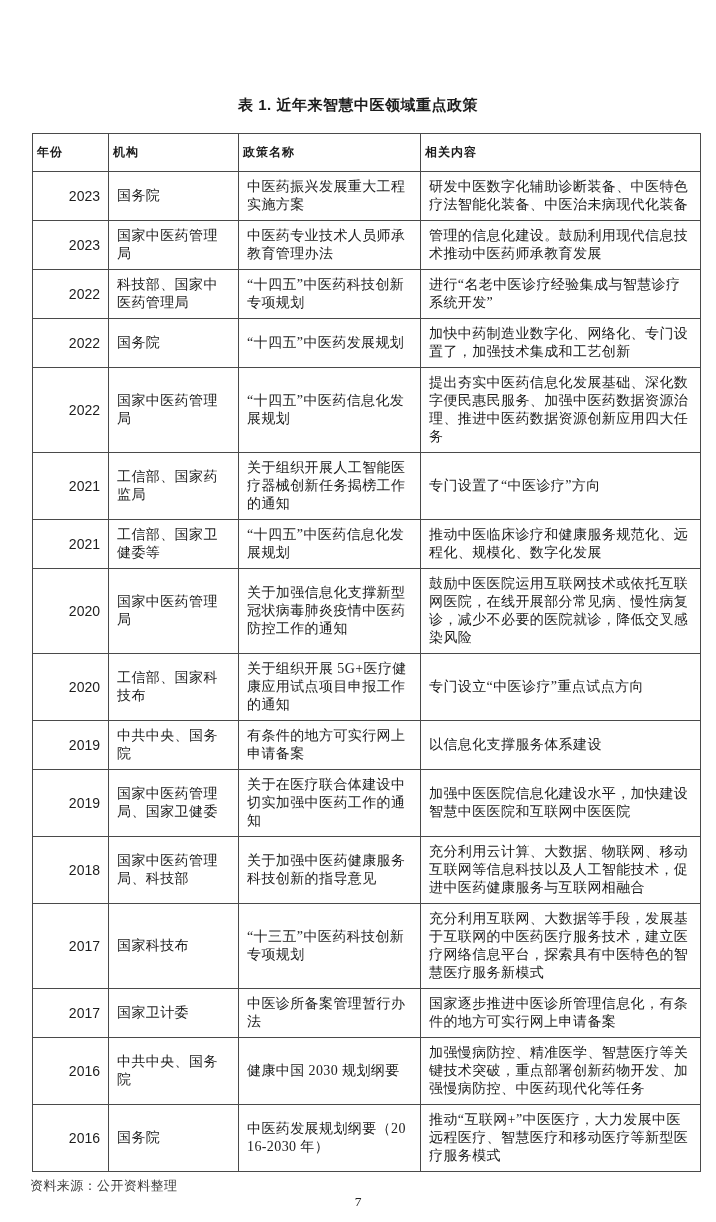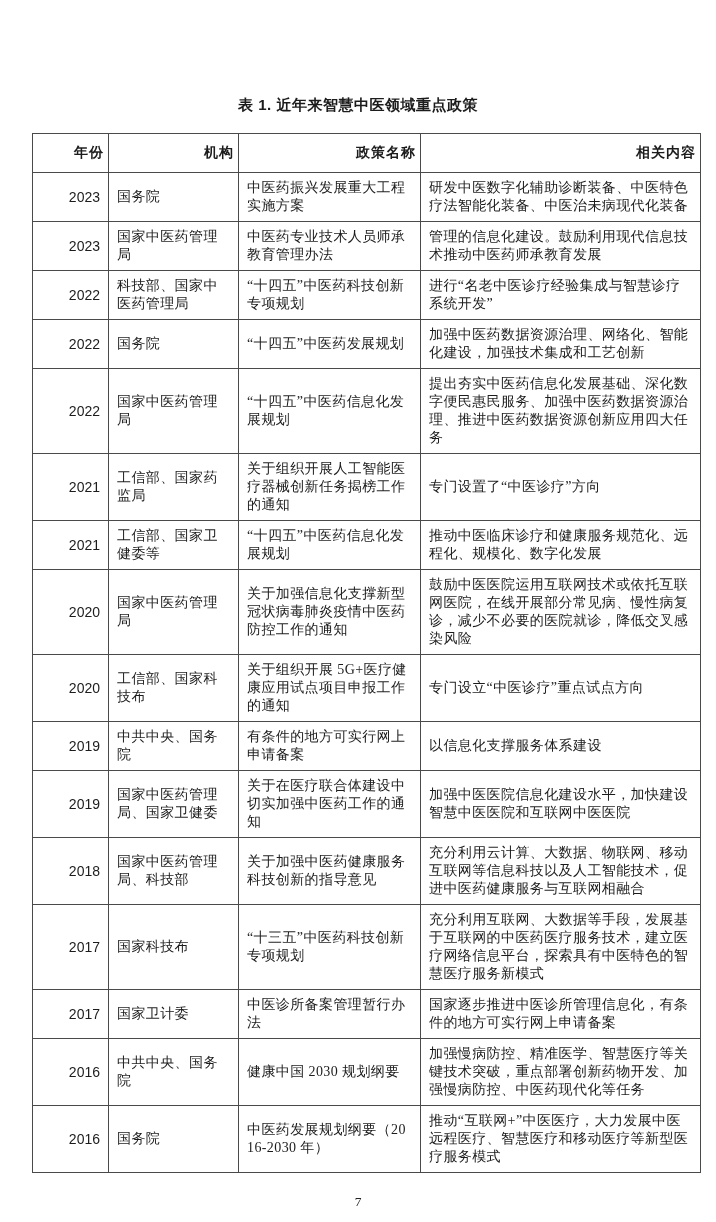--- a/index.html
+++ b/index.html
@@ -13,21 +13,21 @@
     font-family:"Liberation Sans",sans-serif;
     font-size:15px;font-weight:bold;line-height:19px;letter-spacing:0.5px;
   }
   table.policy-table{
     margin:19px 0 0 32px;width:668px;
     border-collapse:collapse;table-layout:fixed;
   }
   .policy-table th,.policy-table td{border:1px solid #4a4a4a;box-sizing:border-box;}
   .policy-table th{
     font-family:"Liberation Sans",sans-serif;
-    font-size:14px;font-weight:bold;text-align:right;
+    font-size:12px;font-weight:bold;text-align:left;
     padding:10px 4px;letter-spacing:1px;
   }
   .policy-table td{
     font-size:14px;line-height:18px;letter-spacing:0.4px;
     padding:6px 8px;vertical-align:middle;text-align:left;
     word-break:break-all;
   }
   .policy-table td.year{
     text-align:right;letter-spacing:0;
     font-family:"Liberation Sans",sans-serif;
@@ -78,21 +78,21 @@
         <tr>
           <td class="year">2022</td>
           <td>科技部、国家中医药管理局</td>
           <td>“十四五”中医药科技创新专项规划</td>
           <td>进行“名老中医诊疗经验集成与智慧诊疗系统开发”</td>
         </tr>
         <tr>
           <td class="year">2022</td>
           <td>国务院</td>
           <td>“十四五”中医药发展规划</td>
-          <td>加强中医药数据资源治理、网络化、智能化建设，加强技术集成和工艺创新</td>
+          <td>加快中药制造业数字化、网络化、专门设置了，加强技术集成和工艺创新</td>
         </tr>
         <tr>
           <td class="year">2022</td>
           <td>国家中医药管理局</td>
           <td>“十四五”中医药信息化发展规划</td>
           <td>提出夯实中医药信息化发展基础、深化数字便民惠民服务、加强中医药数据资源治理、推进中医药数据资源创新应用四大任务</td>
         </tr>
         <tr>
           <td class="year">2021</td>
           <td>工信部、国家药监局</td>
@@ -155,16 +155,17 @@
         </tr>
         <tr>
           <td class="year">2016</td>
           <td>国务院</td>
           <td>中医药发展规划纲要（2016-2030 年）</td>
           <td>推动“互联网+”中医医疗，大力发展中医远程医疗、智慧医疗和移动医疗等新型医疗服务模式</td>
         </tr>
       </tbody>
   </table>
 
+  <div class="source">资料来源：公开资料整理</div>
 
   <div class="pagenum">7</div>
 
 </div>
 
 </body></html>

